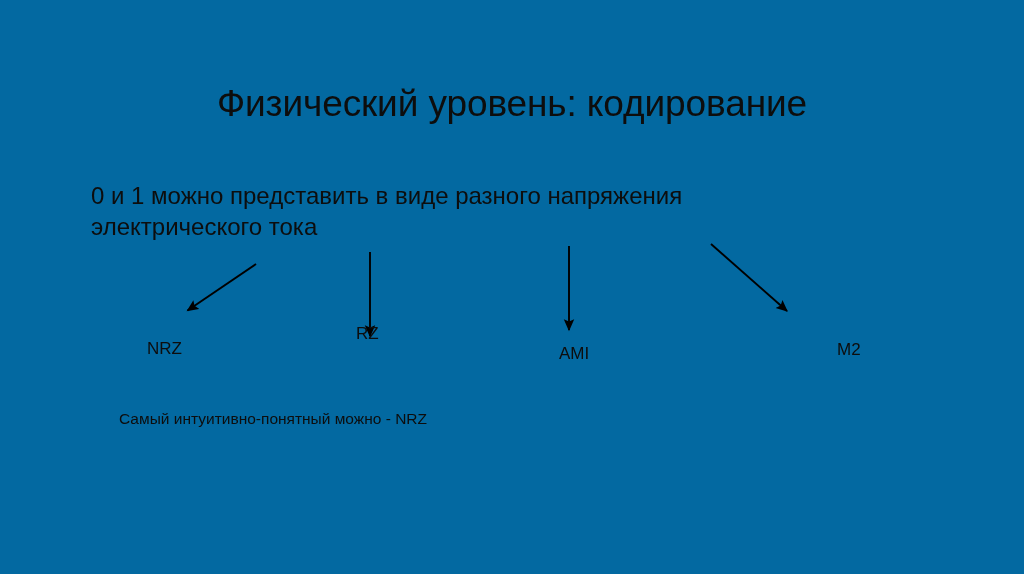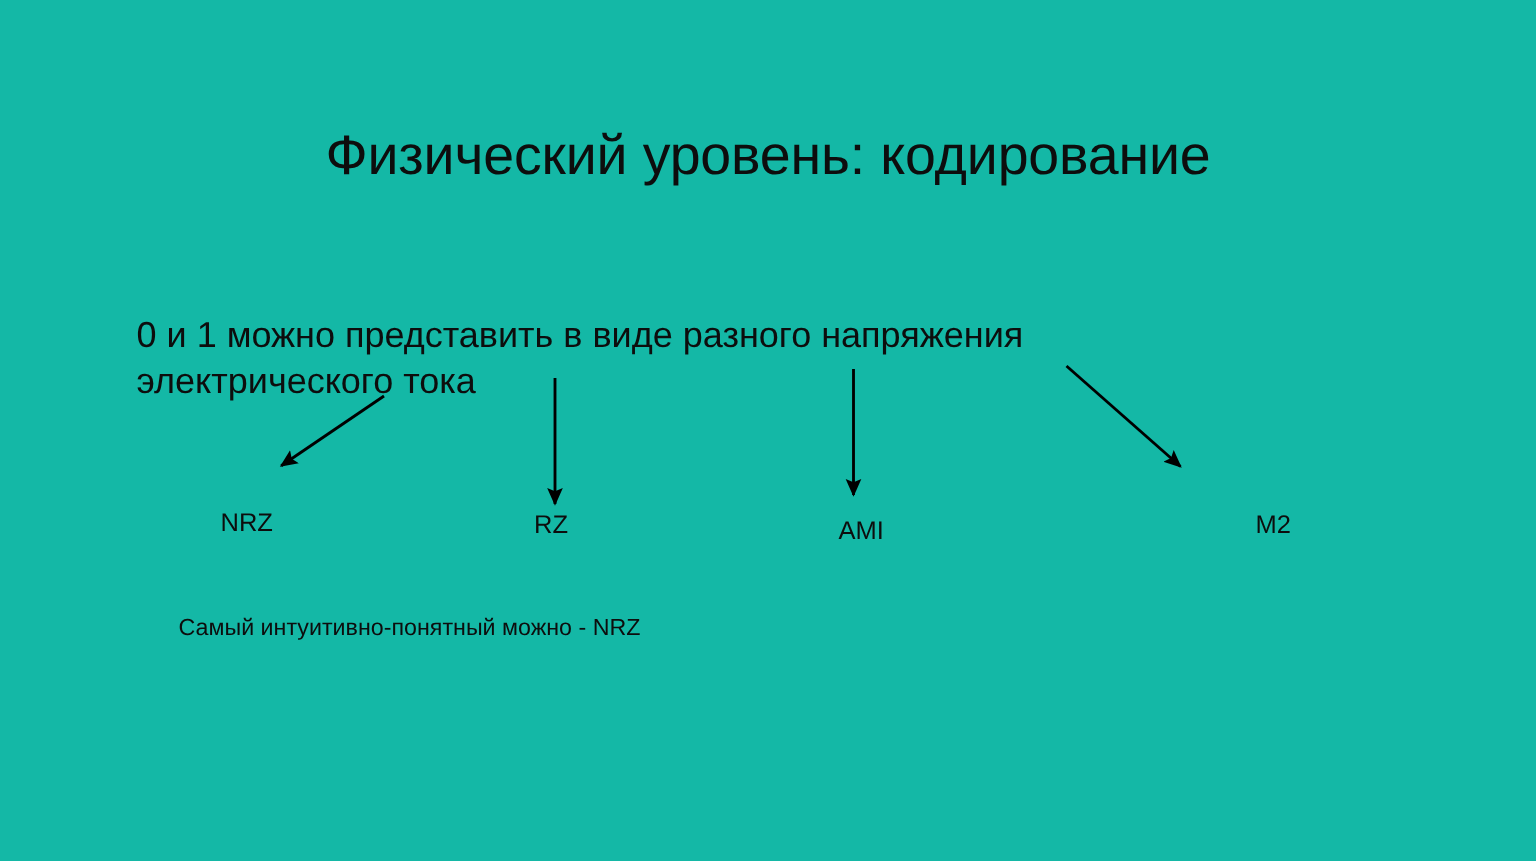--- a/index.html
+++ b/index.html
@@ -11,21 +11,21 @@
   body {
     font-family: "Liberation Sans", sans-serif;
     color: #000000;
     -webkit-font-smoothing: antialiased;
   }
 
   #slide {
     position: relative;
     width: 1024px;
     height: 574px;
-    background: #14b8a6;
+    background: #0369a1;
     overflow: hidden;
   }
 
   
   #slide-title {
     position: absolute;
     left: 0;
     top: 58px;
     width: 1024px;
     text-align: center;
@@ -34,21 +34,21 @@
     line-height: 1.12;
     letter-spacing: -0.1px;
     color: #0d0d0d;
     white-space: nowrap;
   }
 
   
   #body-text {
     position: absolute;
     left: 91px;
-    top: 208px;
+    top: 180px;
     width: 720px;
     font-size: 24px;
     font-weight: 400;
     line-height: 31px;
     color: #0d0d0d;
   }
   #body-text .line {
     display: block;
     white-space: nowrap;
   }
@@ -66,21 +66,21 @@
   
   .method-label {
     position: absolute;
     font-size: 17px;
     font-weight: 400;
     line-height: 1;
     color: #0d0d0d;
     white-space: nowrap;
   }
   #label-nrz { left: 147px; top: 340px; }
-  #label-rz  { left: 356px; top: 341px; }
+  #label-rz  { left: 356px; top: 325px; }
   #label-ami { left: 559px; top: 345px; }
   #label-m2  { left: 837px; top: 341px; }
 
   
   #caption {
     position: absolute;
     left: 119px;
     top: 410px;
     font-size: 15.5px;
     font-weight: 400;

